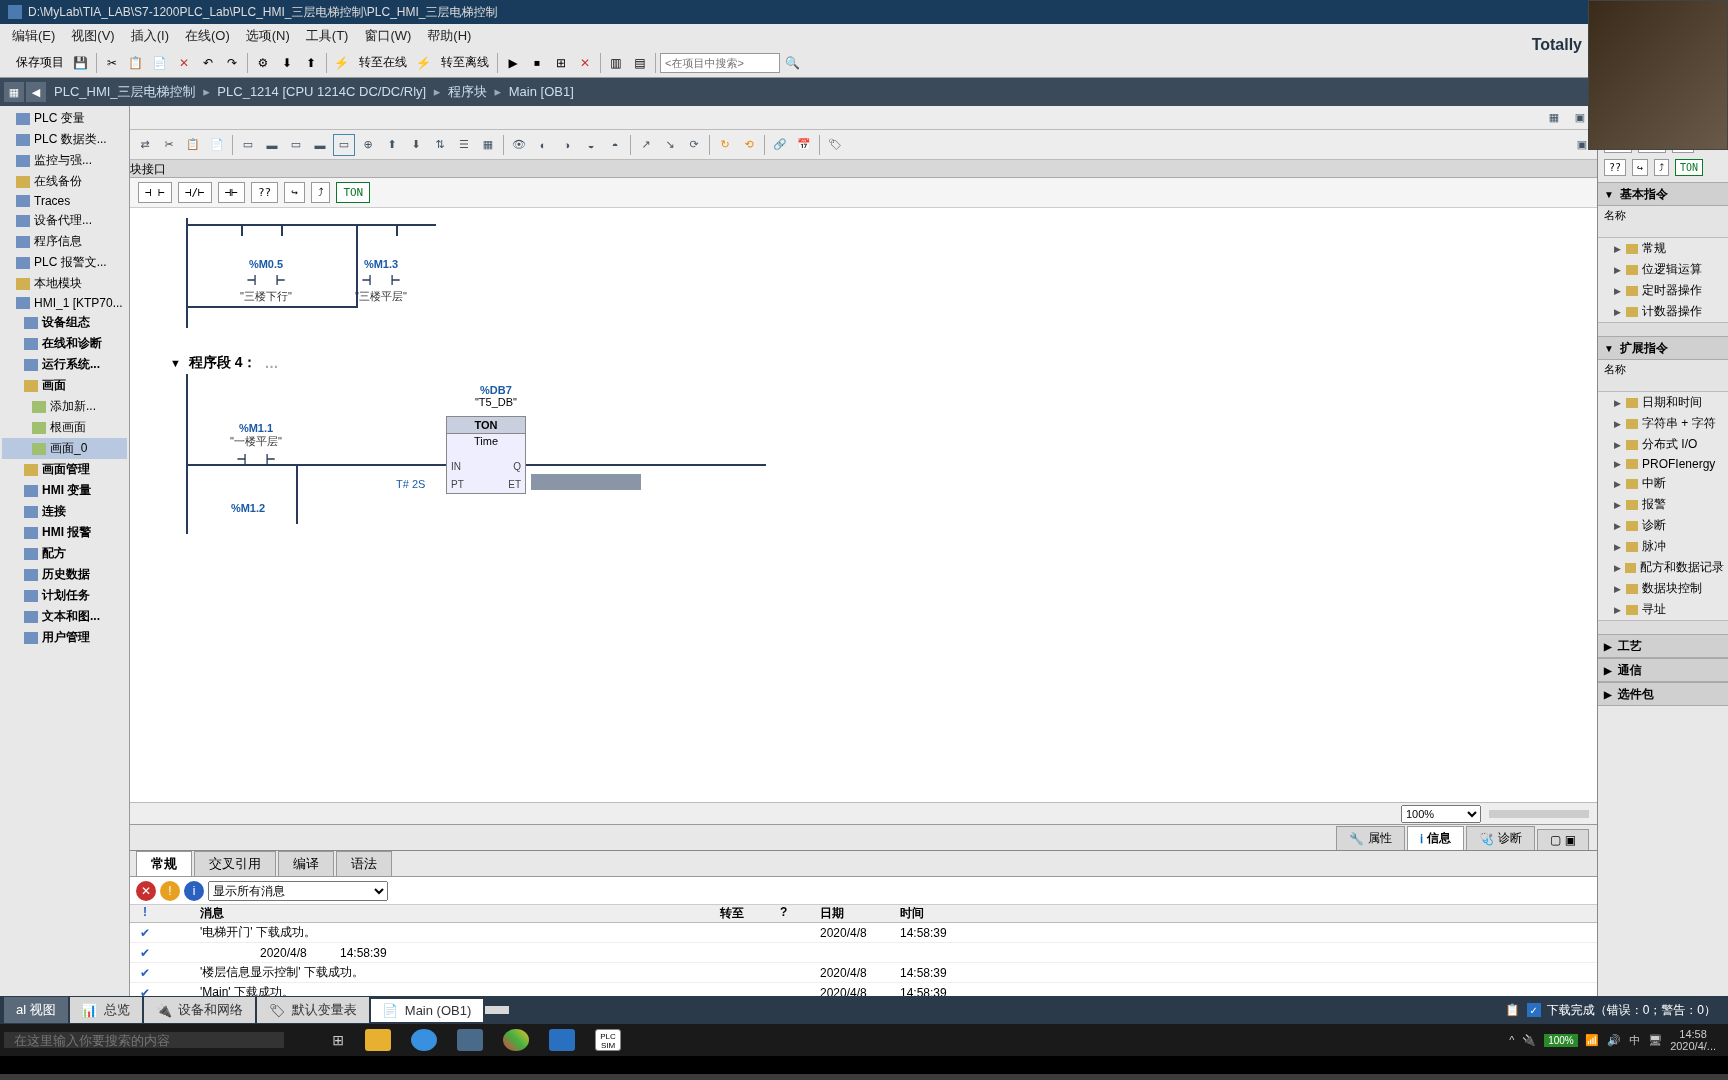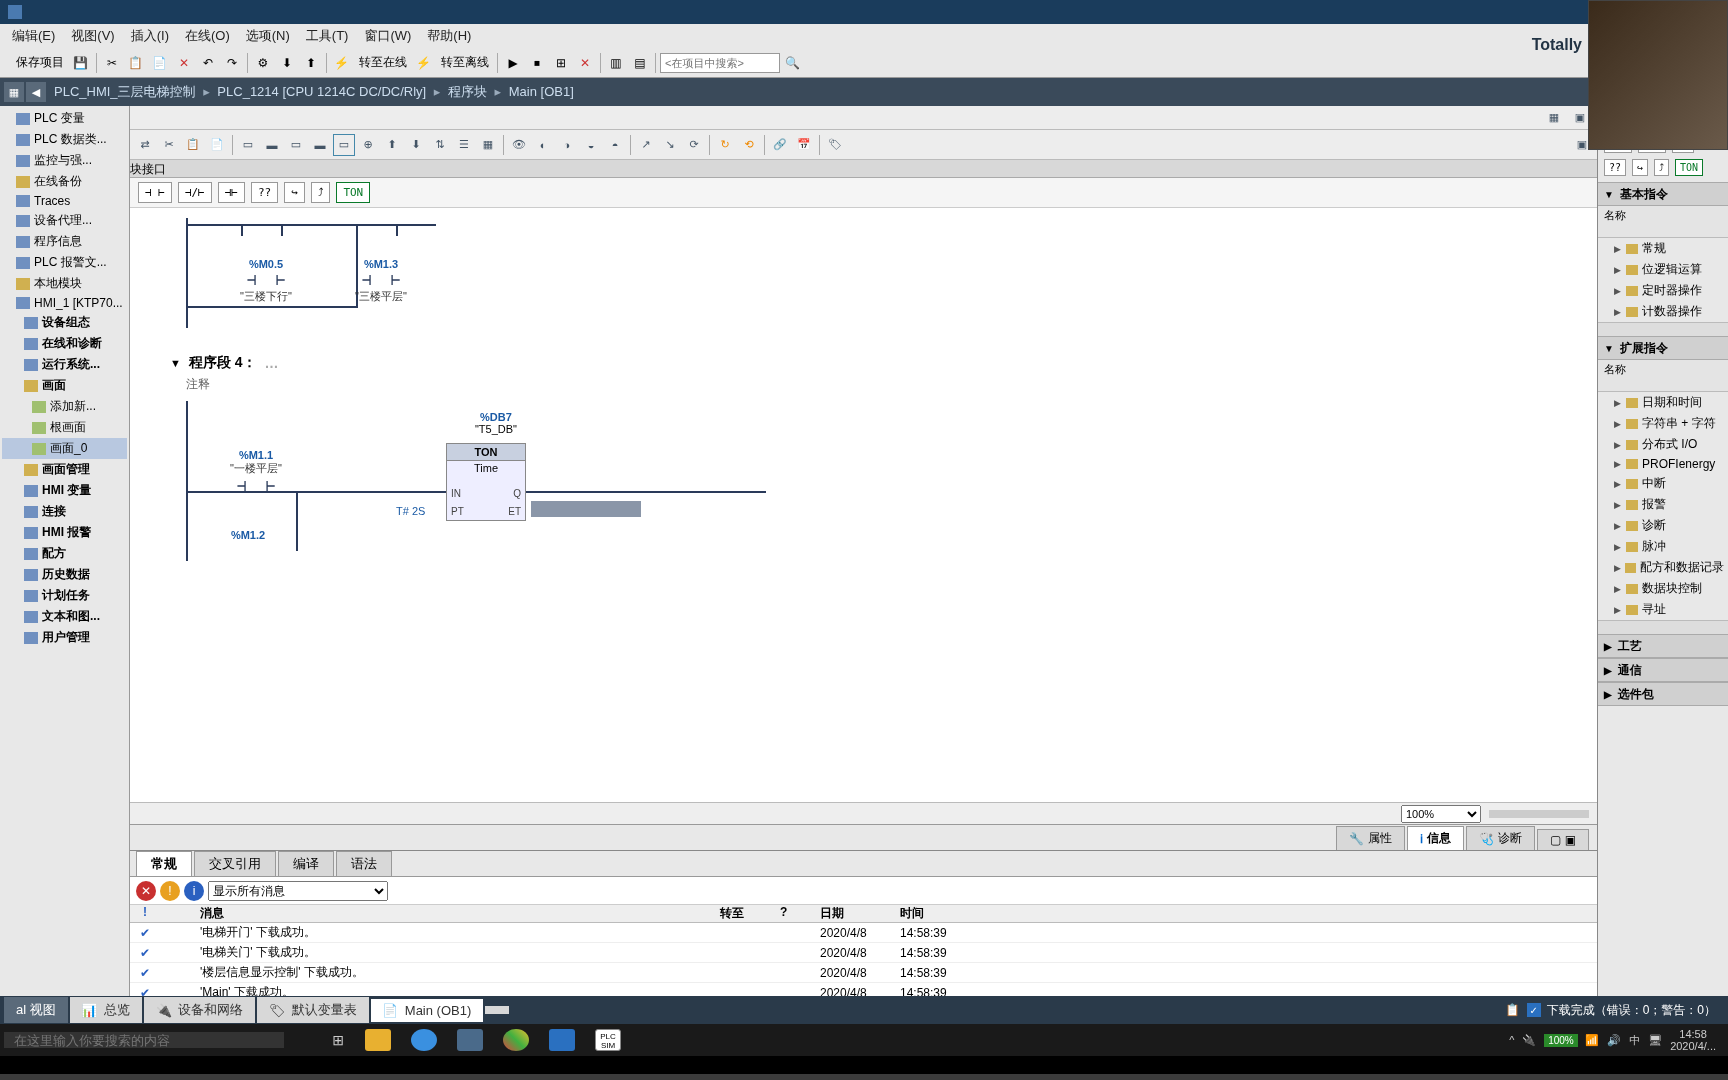--- a/index.html
+++ b/index.html
@@ -129,20 +129,21 @@
 .totally { position: absolute; top: 36px; right: 146px; font-size: 16px; color: #234; font-weight: bold; }
 </style>
 </head>
 <body>
 
 <div class="webcam"></div>
 <div class="totally">Totally</div>
 
 <div class="titlebar">
   <div class="titlebar-icon"></div>
+  <span>D:\MyLab\TIA_LAB\S7-1200PLC_Lab\PLC_HMI_三层电梯控制\PLC_HMI_三层电梯控制</span>
 </div>
 
 <div class="menubar">
   <span class="menu-item">编辑(E)</span>
   <span class="menu-item">视图(V)</span>
   <span class="menu-item">插入(I)</span>
   <span class="menu-item">在线(O)</span>
   <span class="menu-item">选项(N)</span>
   <span class="menu-item">工具(T)</span>
   <span class="menu-item">窗口(W)</span>
@@ -397,21 +398,20 @@
           <div class="rung-line" style="left:210px;top:6px;width:2px;height:12px"></div>
         </div>
       </div>
 
       <div class="network">
         <div class="nw-hdr">
           <span class="nw-caret">▼</span>
           <span>程序段 4：</span>
           <span style="color:#aaa">…</span>
         </div>
-        <div class="nw-comment">注释</div>
         <div class="ladder2">
           <div class="rung-line" style="left:0;top:0;width:2px;height:160px"></div>
           <div class="rung-line" style="left:0;top:90px;width:260px;height:2px"></div>
           <div class="rung-line" style="left:340px;top:90px;width:240px;height:2px"></div>
           <div class="rung-line" style="left:110px;top:90px;width:2px;height:60px"></div>
 
           <div class="contact" style="left:40px;top:48px">
             <div class="addr">%M1.1</div>
             <div class="name">"一楼平层"</div>
             <div class="sym">⊣&nbsp;&nbsp;⊢</div>
@@ -485,21 +485,20 @@
             <div class="msg-row">
               <div class="mc-icon">✔</div>
     <div class="mc-msg">'电梯开门' 下载成功。</div>
     <div class="mc-goto"></div>
               <div class="mc-q"></div>
     <div class="mc-date">2020/4/8</div>
     <div class="mc-time">14:58:39</div>
             </div>
             <div class="msg-row">
               <div class="mc-icon">✔</div>
-    <div class="mc-msg">'电梯关门' 下载成功。</div>
     <div class="mc-goto"></div>
               <div class="mc-q"></div>
     <div class="mc-date">2020/4/8</div>
     <div class="mc-time">14:58:39</div>
             </div>
             <div class="msg-row">
               <div class="mc-icon">✔</div>
     <div class="mc-msg">'楼层信息显示控制' 下载成功。</div>
     <div class="mc-goto"></div>
               <div class="mc-q"></div>

